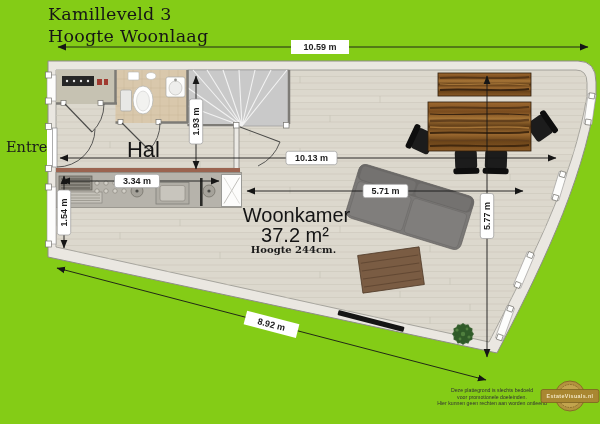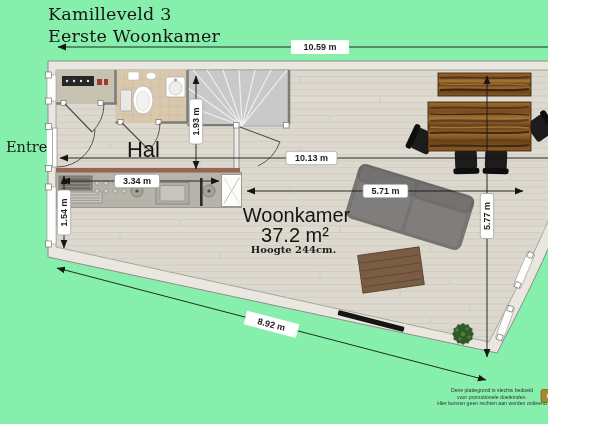--- a/index.html
+++ b/index.html
@@ -1,16 +1,16 @@
 <!DOCTYPE html>
 <html><head>
 <meta charset="utf-8">
 <style>
   html,body{margin:0;padding:0;background:#fff;}
-  .stage{position:relative;width:548px;height:424px;background:#86efac;overflow:hidden;
+  .stage{position:relative;width:600px;height:424px;background:#84cc16;overflow:hidden;
          font-family:"Liberation Sans",sans-serif;}
   .title{position:absolute;left:48px;top:4px;color:#161616;
          font-family:"DejaVu Serif",serif;font-size:17.5px;line-height:21.5px;letter-spacing:.2px;}
   .entree{position:absolute;left:6px;top:139px;color:#1a1a1a;
           font-family:"DejaVu Serif",serif;font-size:14.5px;}
   svg{position:absolute;left:0;top:0;}
   .dl{stroke:#161616;stroke-width:.9;fill:none;}
   .dim-text{font:700 9px "Liberation Sans",sans-serif;fill:#1d1d1d;text-anchor:middle;}
   .lbox{fill:#ffffff;stroke:#9b9b9b;stroke-width:.7;}
   .gap{fill:#ffffff;}
@@ -25,21 +25,21 @@
   .tiny{font:400 5.2px "Liberation Sans",sans-serif;fill:#333;text-anchor:middle;}
   .logo-text{font:700 5.3px "Liberation Sans",sans-serif;fill:#f3e7c3;letter-spacing:.4px;text-anchor:middle;}
 </style>
 </head>
 <body>
 
 <div class="stage">
 
   <div class="title">
     <div>Kamilleveld 3</div>
-    <div>Eerste Woonkamer</div>
+    <div>Hoogte Woonlaag</div>
   </div>
 
   <div class="entree">Entree</div>
 
   <svg width="600" height="424" viewBox="0 0 600 424">
     <defs>
       <marker id="arr" viewBox="0 0 10 10" refX="9" refY="5" markerWidth="9" markerHeight="9" orient="auto-start-reverse" markerUnits="userSpaceOnUse">
         <path d="M0,1.2 L9.5,5 L0,8.8 z" fill="#161616"></path>
       </marker>
       <clipPath id="floorClip">

